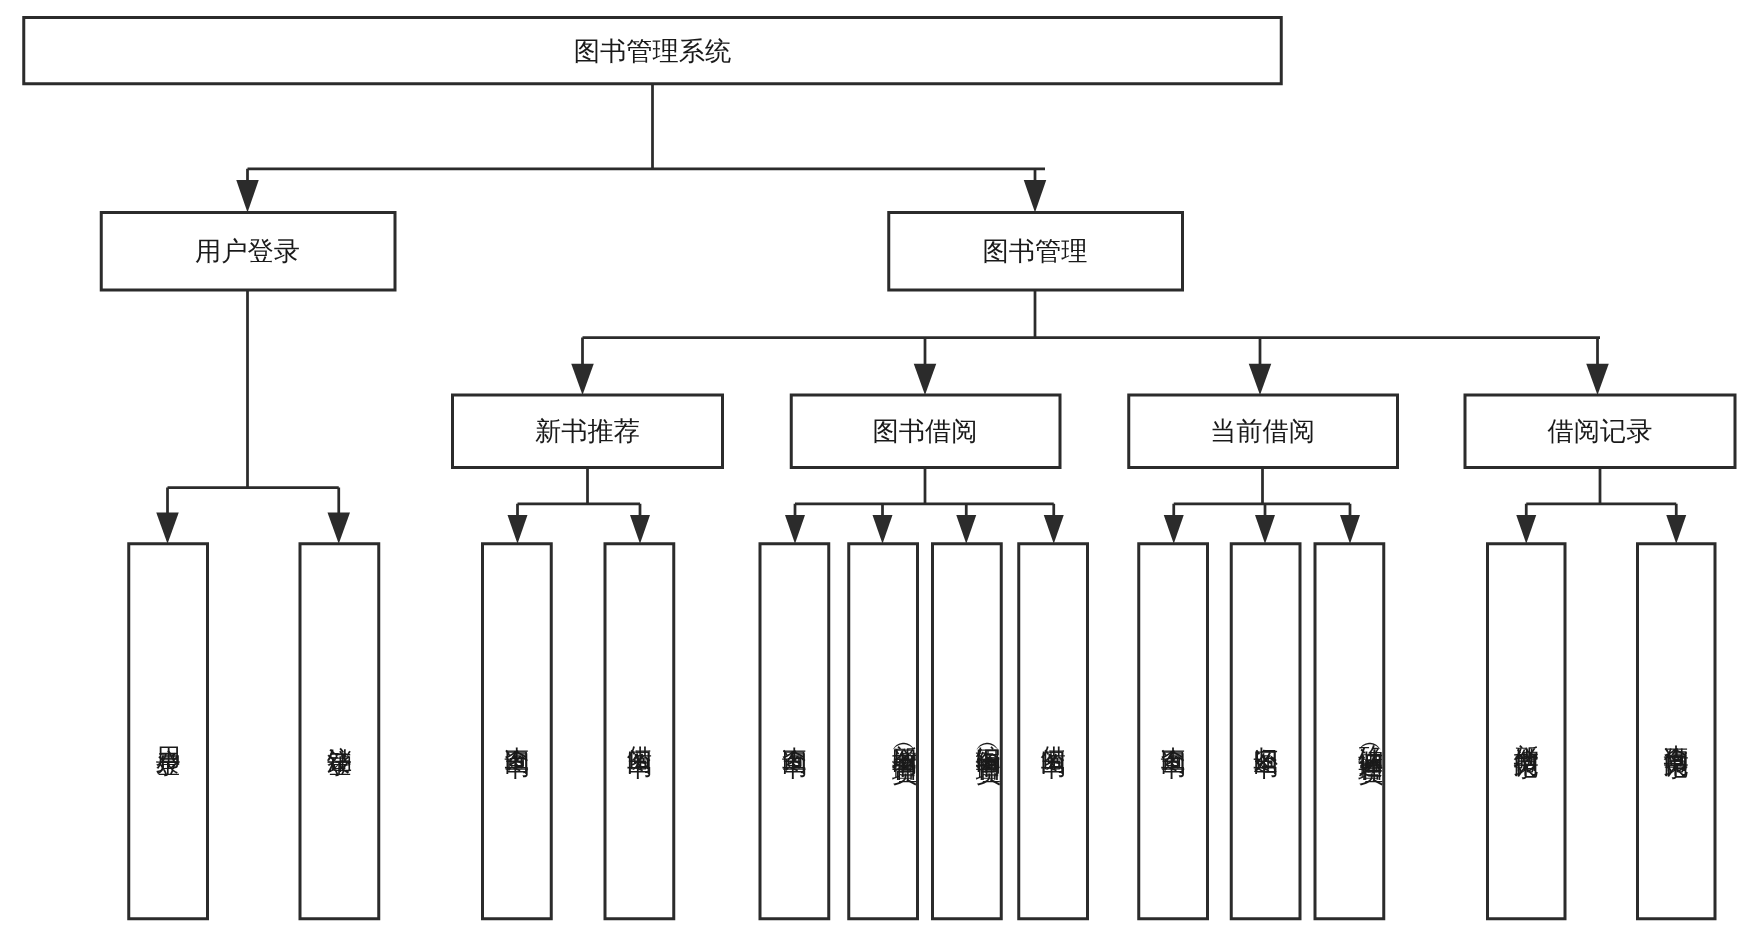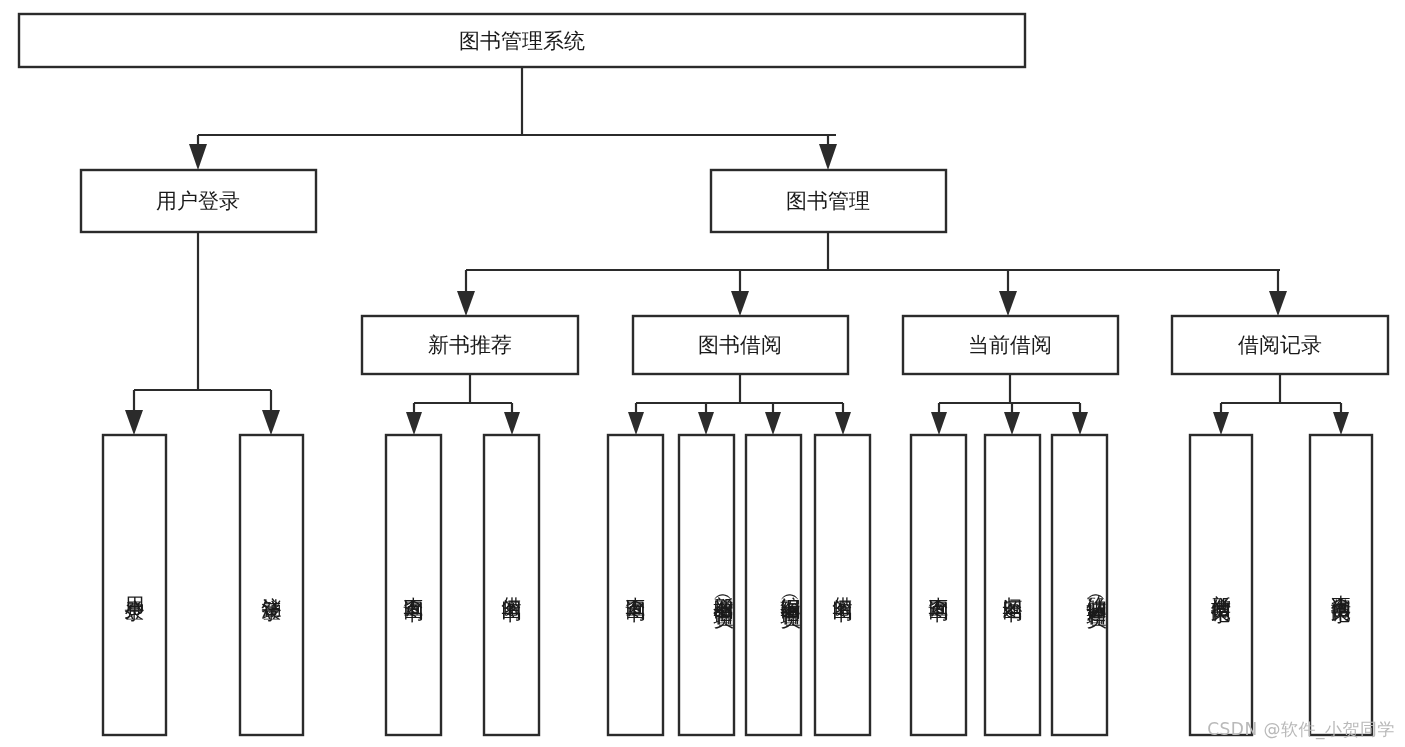--- a/index.html
+++ b/index.html
@@ -208,14 +208,13 @@
   <div class="leaf-label-div" style="left:608px; top:435px; width:55px; height:300px; display:flex; align-items:center; justify-content:center;">查询图书</div>
   <div class="leaf-label-div" style="left:679px; top:435px; width:55px; height:300px; display:flex; align-items:flex-start; justify-content:center; padding-top:8px; box-sizing:border-box;">新增图书（管理员）</div>
   <div class="leaf-label-div" style="left:746px; top:435px; width:55px; height:300px; display:flex; align-items:flex-start; justify-content:center; padding-top:8px; box-sizing:border-box;">编辑图书（管理员）</div>
   <div class="leaf-label-div" style="left:815px; top:435px; width:55px; height:300px; display:flex; align-items:center; justify-content:center;">借阅图书</div>
   <div class="leaf-label-div" style="left:911px; top:435px; width:55px; height:300px; display:flex; align-items:center; justify-content:center;">查询图书</div>
   <div class="leaf-label-div" style="left:985px; top:435px; width:55px; height:300px; display:flex; align-items:center; justify-content:center;">归还图书</div>
   <div class="leaf-label-div" style="left:1052px; top:435px; width:55px; height:300px; display:flex; align-items:flex-start; justify-content:center; padding-top:8px; box-sizing:border-box;">确认归还（管理员）</div>
   <div class="leaf-label-div" style="left:1190px; top:435px; width:62px; height:300px; display:flex; align-items:center; justify-content:center;">新增借阅记录</div>
   <div class="leaf-label-div" style="left:1310px; top:435px; width:62px; height:300px; display:flex; align-items:center; justify-content:center;">查询借阅记录</div>
 
-  <div class="watermark">CSDN @软件_小贺同学</div>
 </div>
 
 </body></html>

